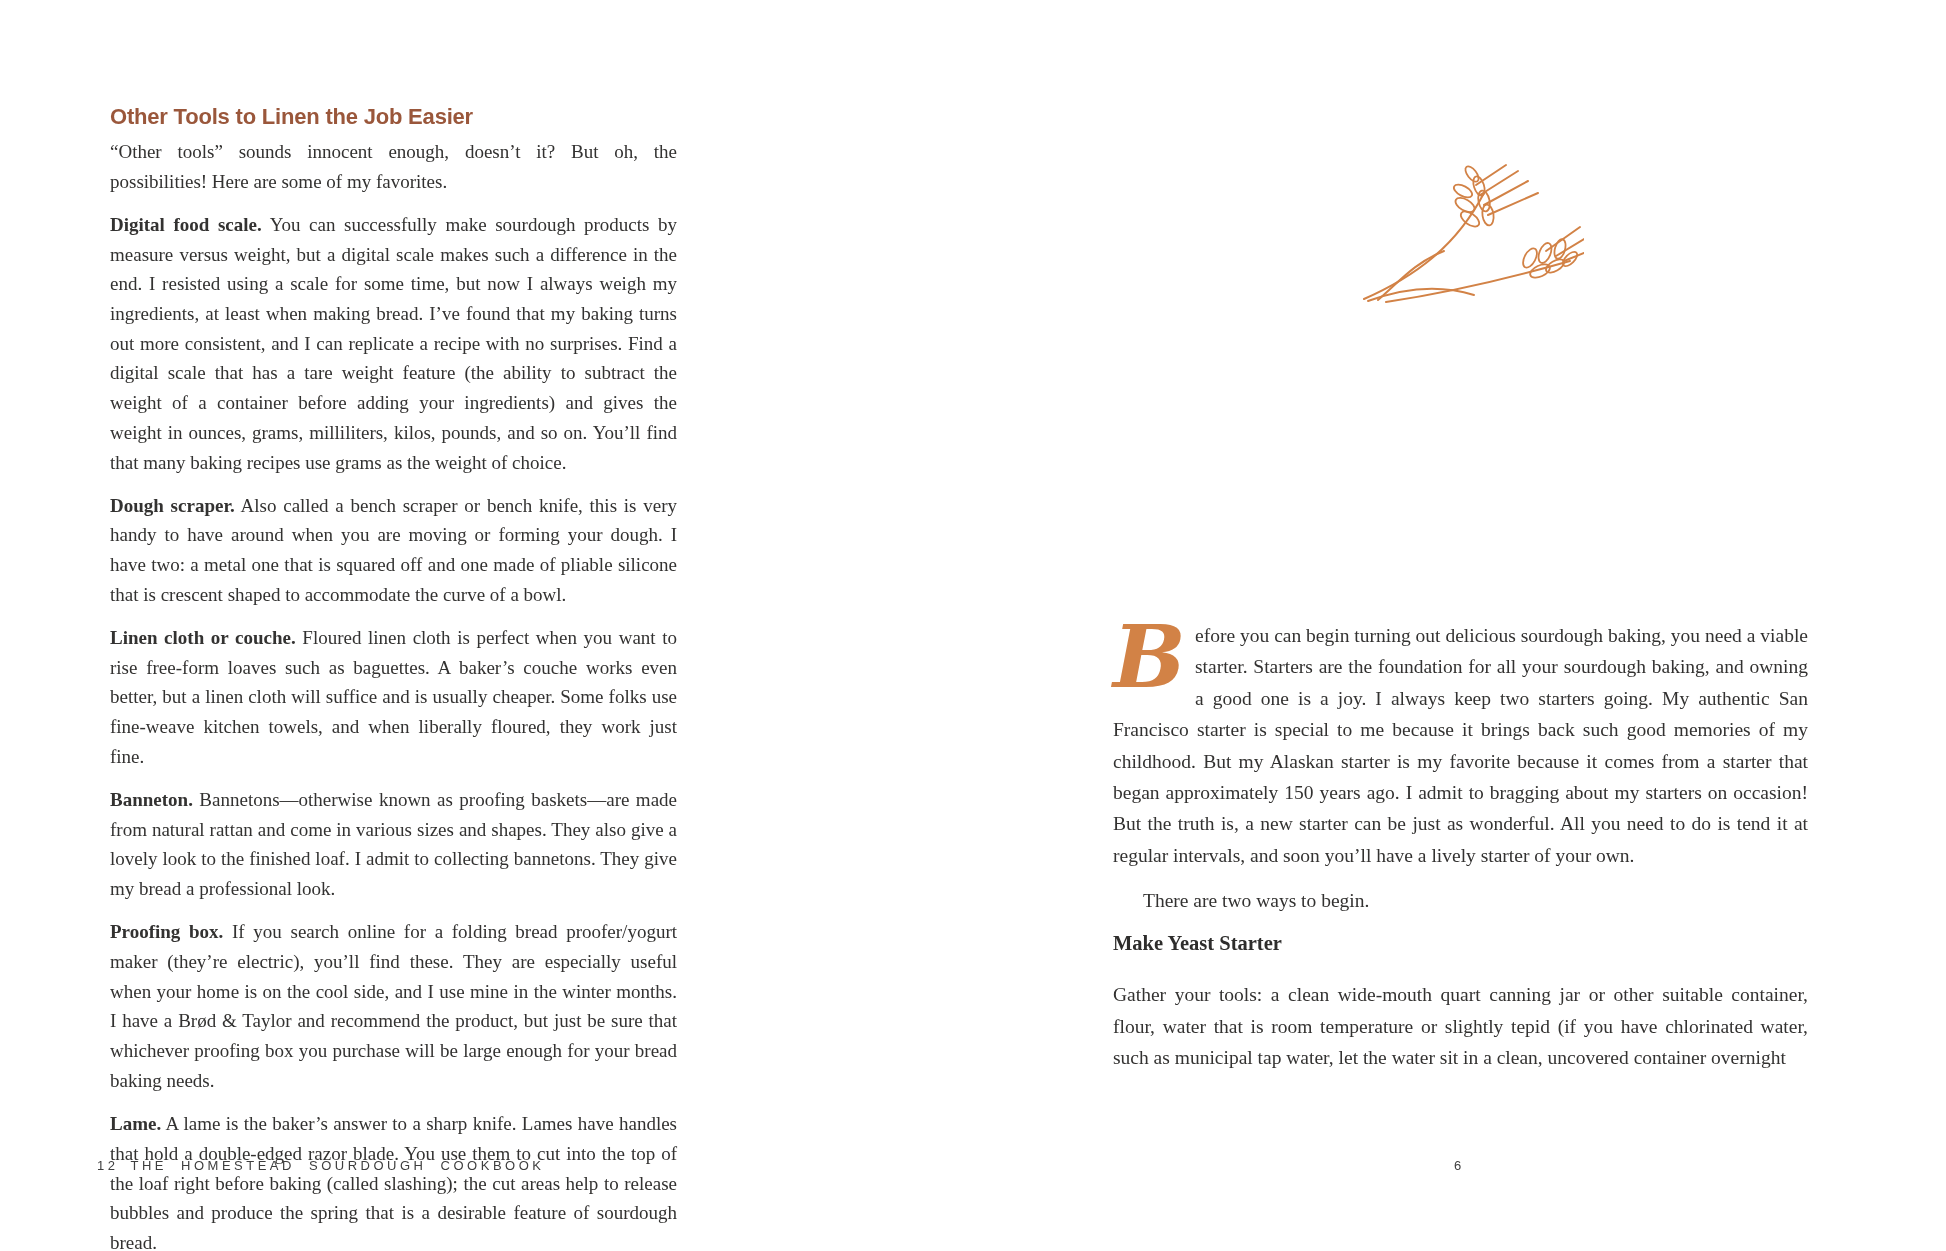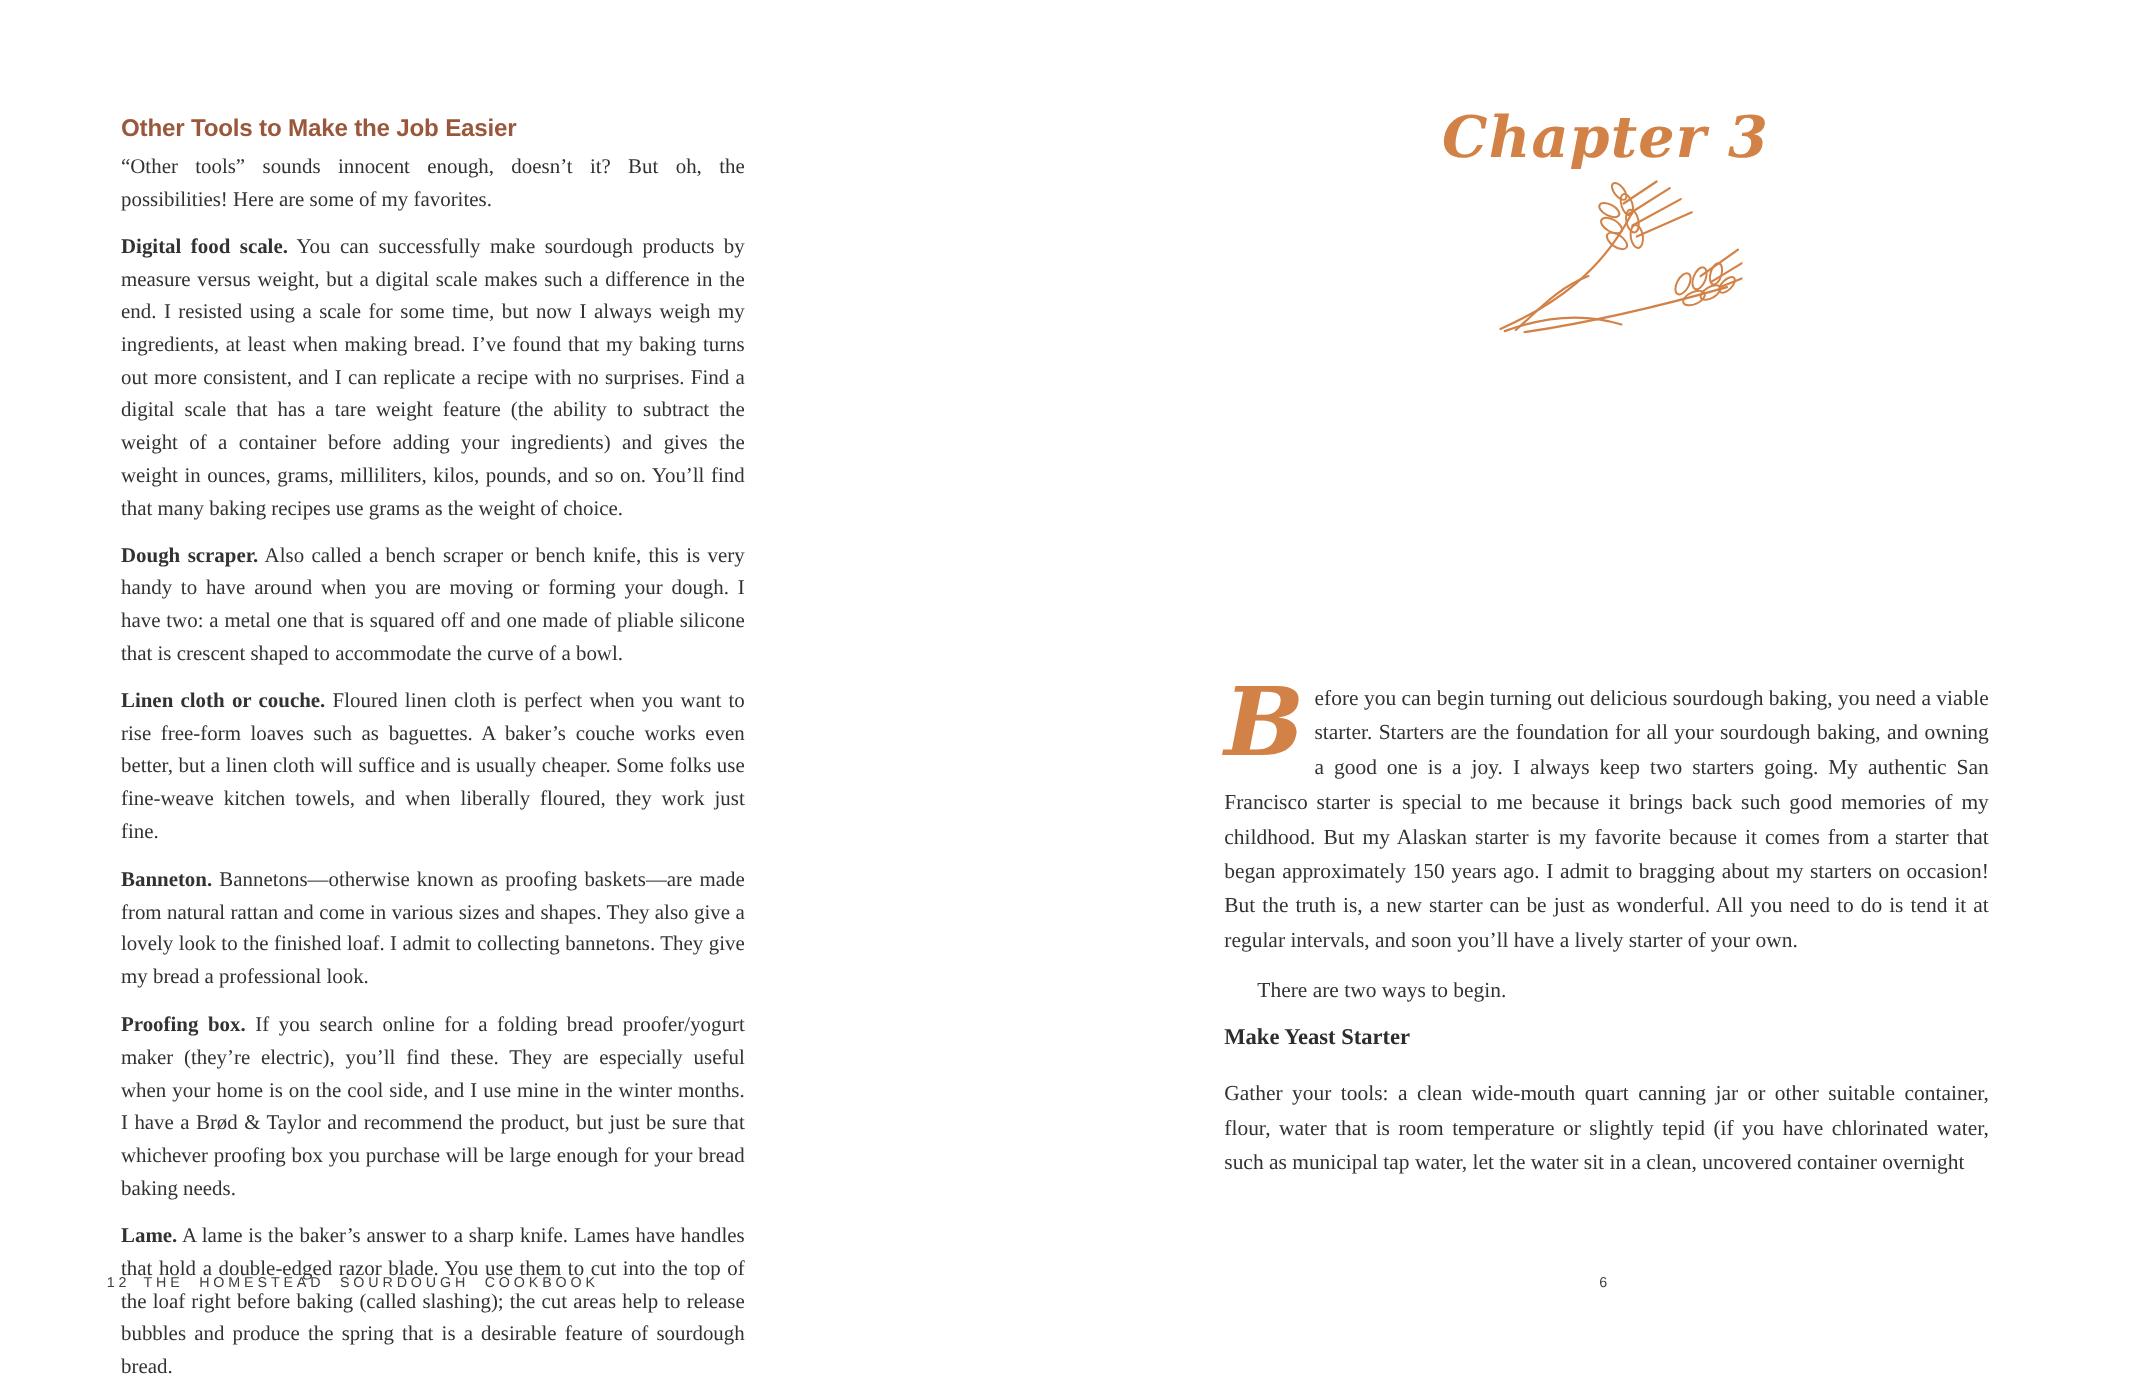--- a/index.html
+++ b/index.html
@@ -91,42 +91,41 @@
   .right-body{margin-top:23px;}
   svg .ln{fill:none;stroke:var(--accent-orange);stroke-width:2;stroke-linecap:round;}
   svg .sp{fill:none;stroke:var(--accent-orange);stroke-width:1.8;}
 </style>
 </head>
 <body>
 
 <div class="spread">
 
   <div class="left-content">
-    <div class="left-heading">Other Tools to Make the Job Easier</div>
+    <div class="left-heading">Other Tools to Linen the Job Easier</div>
 
     <p class="para"><span>“Other tools” sounds innocent enough, doesn’t it? But oh, the possibilities! Here are some of my favorites.</span></p>
 
     <p class="para"><span class="lead">Digital food scale.</span> <span>You can successfully make sourdough products by measure versus weight, but a digital scale makes such a difference in the end. I resisted using a scale for some time, but now I always weigh my ingredients, at least when making bread. I’ve found that my baking turns out more consistent, and I can replicate a recipe with no surprises. Find a digital scale that has a tare weight feature (the ability to subtract the weight of a container before adding your ingredients) and gives the weight in ounces, grams, milliliters, kilos, pounds, and so on. You’ll find that many baking recipes use grams as the weight of choice.</span></p>
 
     <p class="para"><span class="lead">Dough scraper.</span> <span>Also called a bench scraper or bench knife, this is very handy to have around when you are moving or forming your dough. I have two: a metal one that is squared off and one made of pliable silicone that is crescent shaped to accommodate the curve of a bowl.</span></p>
 
     <p class="para"><span class="lead">Linen cloth or couche.</span> <span>Floured linen cloth is perfect when you want to rise free-form loaves such as baguettes. A baker’s couche works even better, but a linen cloth will suffice and is usually cheaper. Some folks use fine-weave kitchen towels, and when liberally floured, they work just fine.</span></p>
 
     <p class="para"><span class="lead">Banneton.</span> <span>Bannetons—otherwise known as proofing baskets—are made from natural rattan and come in various sizes and shapes. They also give a lovely look to the finished loaf. I admit to collecting bannetons. They give my bread a professional look.</span></p>
 
     <p class="para"><span class="lead">Proofing box.</span> <span>If you search online for a folding bread proofer/yogurt maker (they’re electric), you’ll find these. They are especially useful when your home is on the cool side, and I use mine in the winter months. I have a Brød &amp; Taylor and recommend the product, but just be sure that whichever proofing box you purchase will be large enough for your bread baking needs.</span></p>
 
     <p class="para"><span class="lead">Lame.</span> <span>A lame is the baker’s answer to a sharp knife. Lames have handles that hold a double-edged razor blade. You use them to cut into the top of the loaf right before baking (called slashing); the cut areas help to release bubbles and produce the spring that is a desirable feature of sourdough bread.</span></p>
   </div>
 
   <div class="page-footer footer-l">
     <span class="fnum">12</span><span>THE HOMESTEAD SOURDOUGH COOKBOOK</span>
   </div>
 
-  <div class="chapter-script">Chapter 3</div>
 
   <div class="wheat-wrap">
     <svg width="236" height="140" viewBox="0 0 236 140" xmlns="http://www.w3.org/2000/svg">
 
       <path class="ln" d="M16 136 C66 114, 108 84, 136 30"></path>
       <path class="ln" d="M38 139 C98 130, 166 114, 222 98"></path>
       <path class="ln" d="M20 138 C58 124, 94 122, 126 132"></path>
       <path class="ln" d="M30 137 C52 118, 66 100, 96 88"></path>
 
       <ellipse class="sp" cx="122" cy="56" rx="5.5" ry="10.5" transform="rotate(-55 122 56)"></ellipse>

